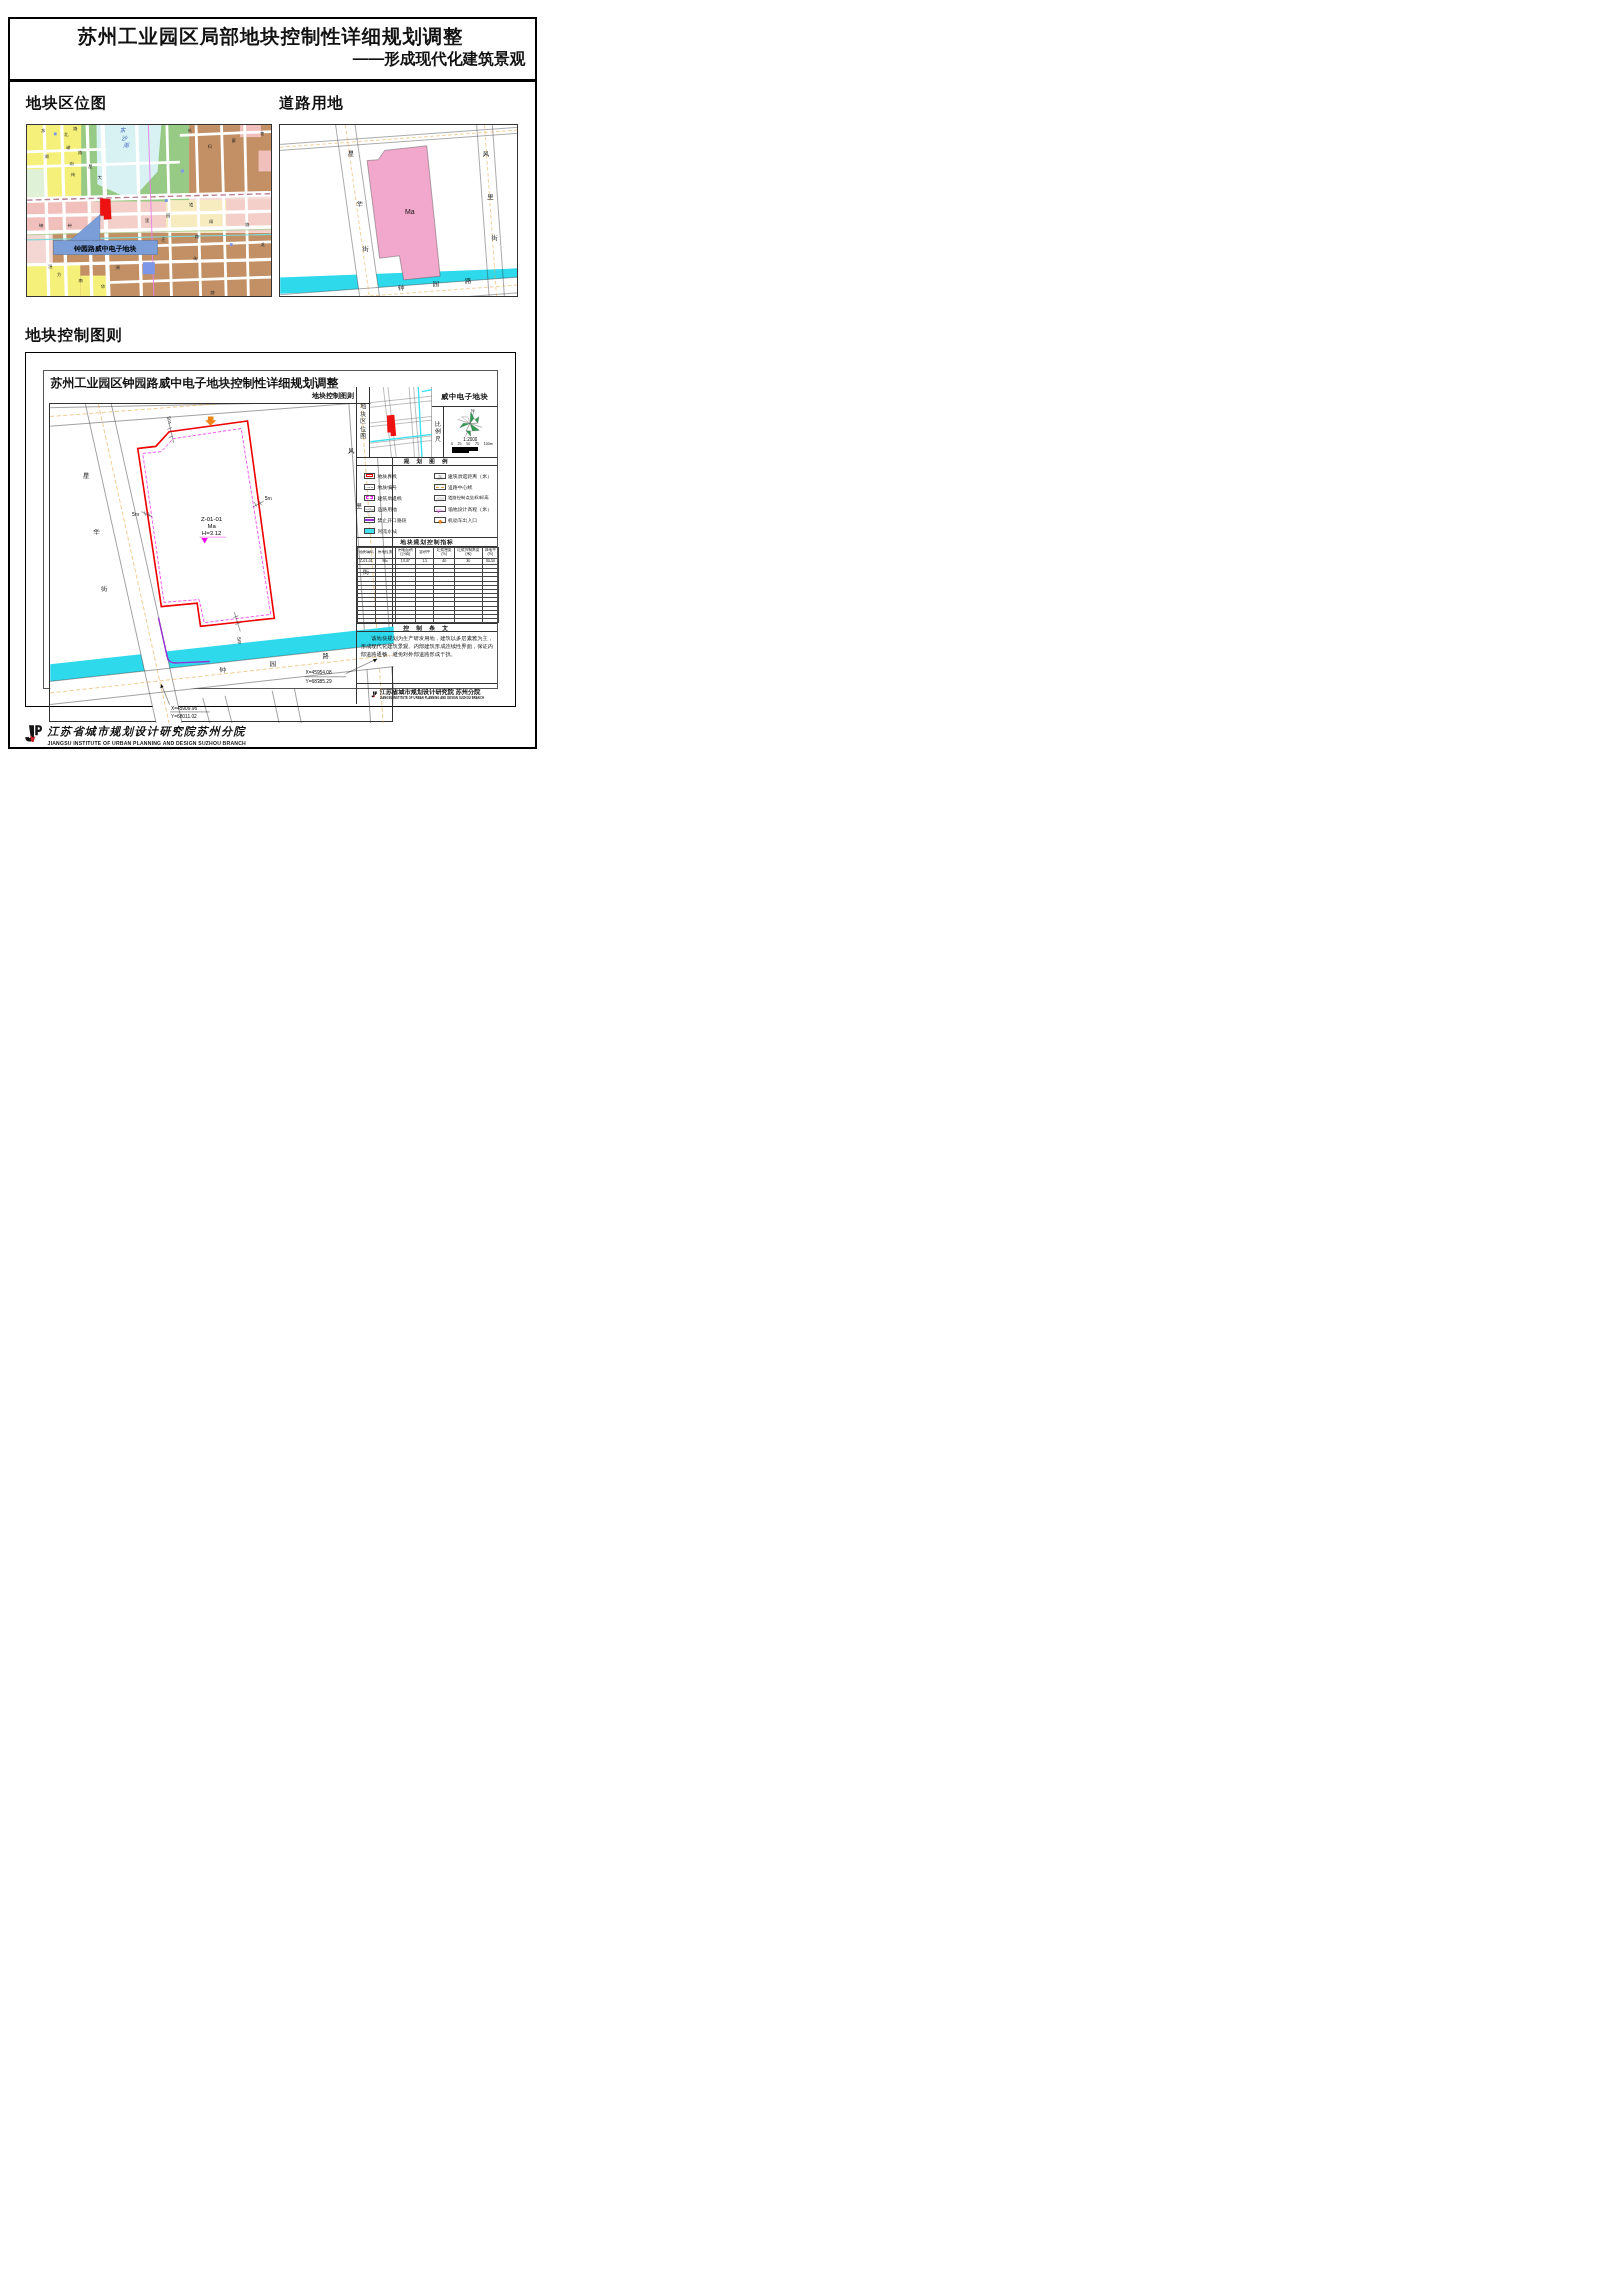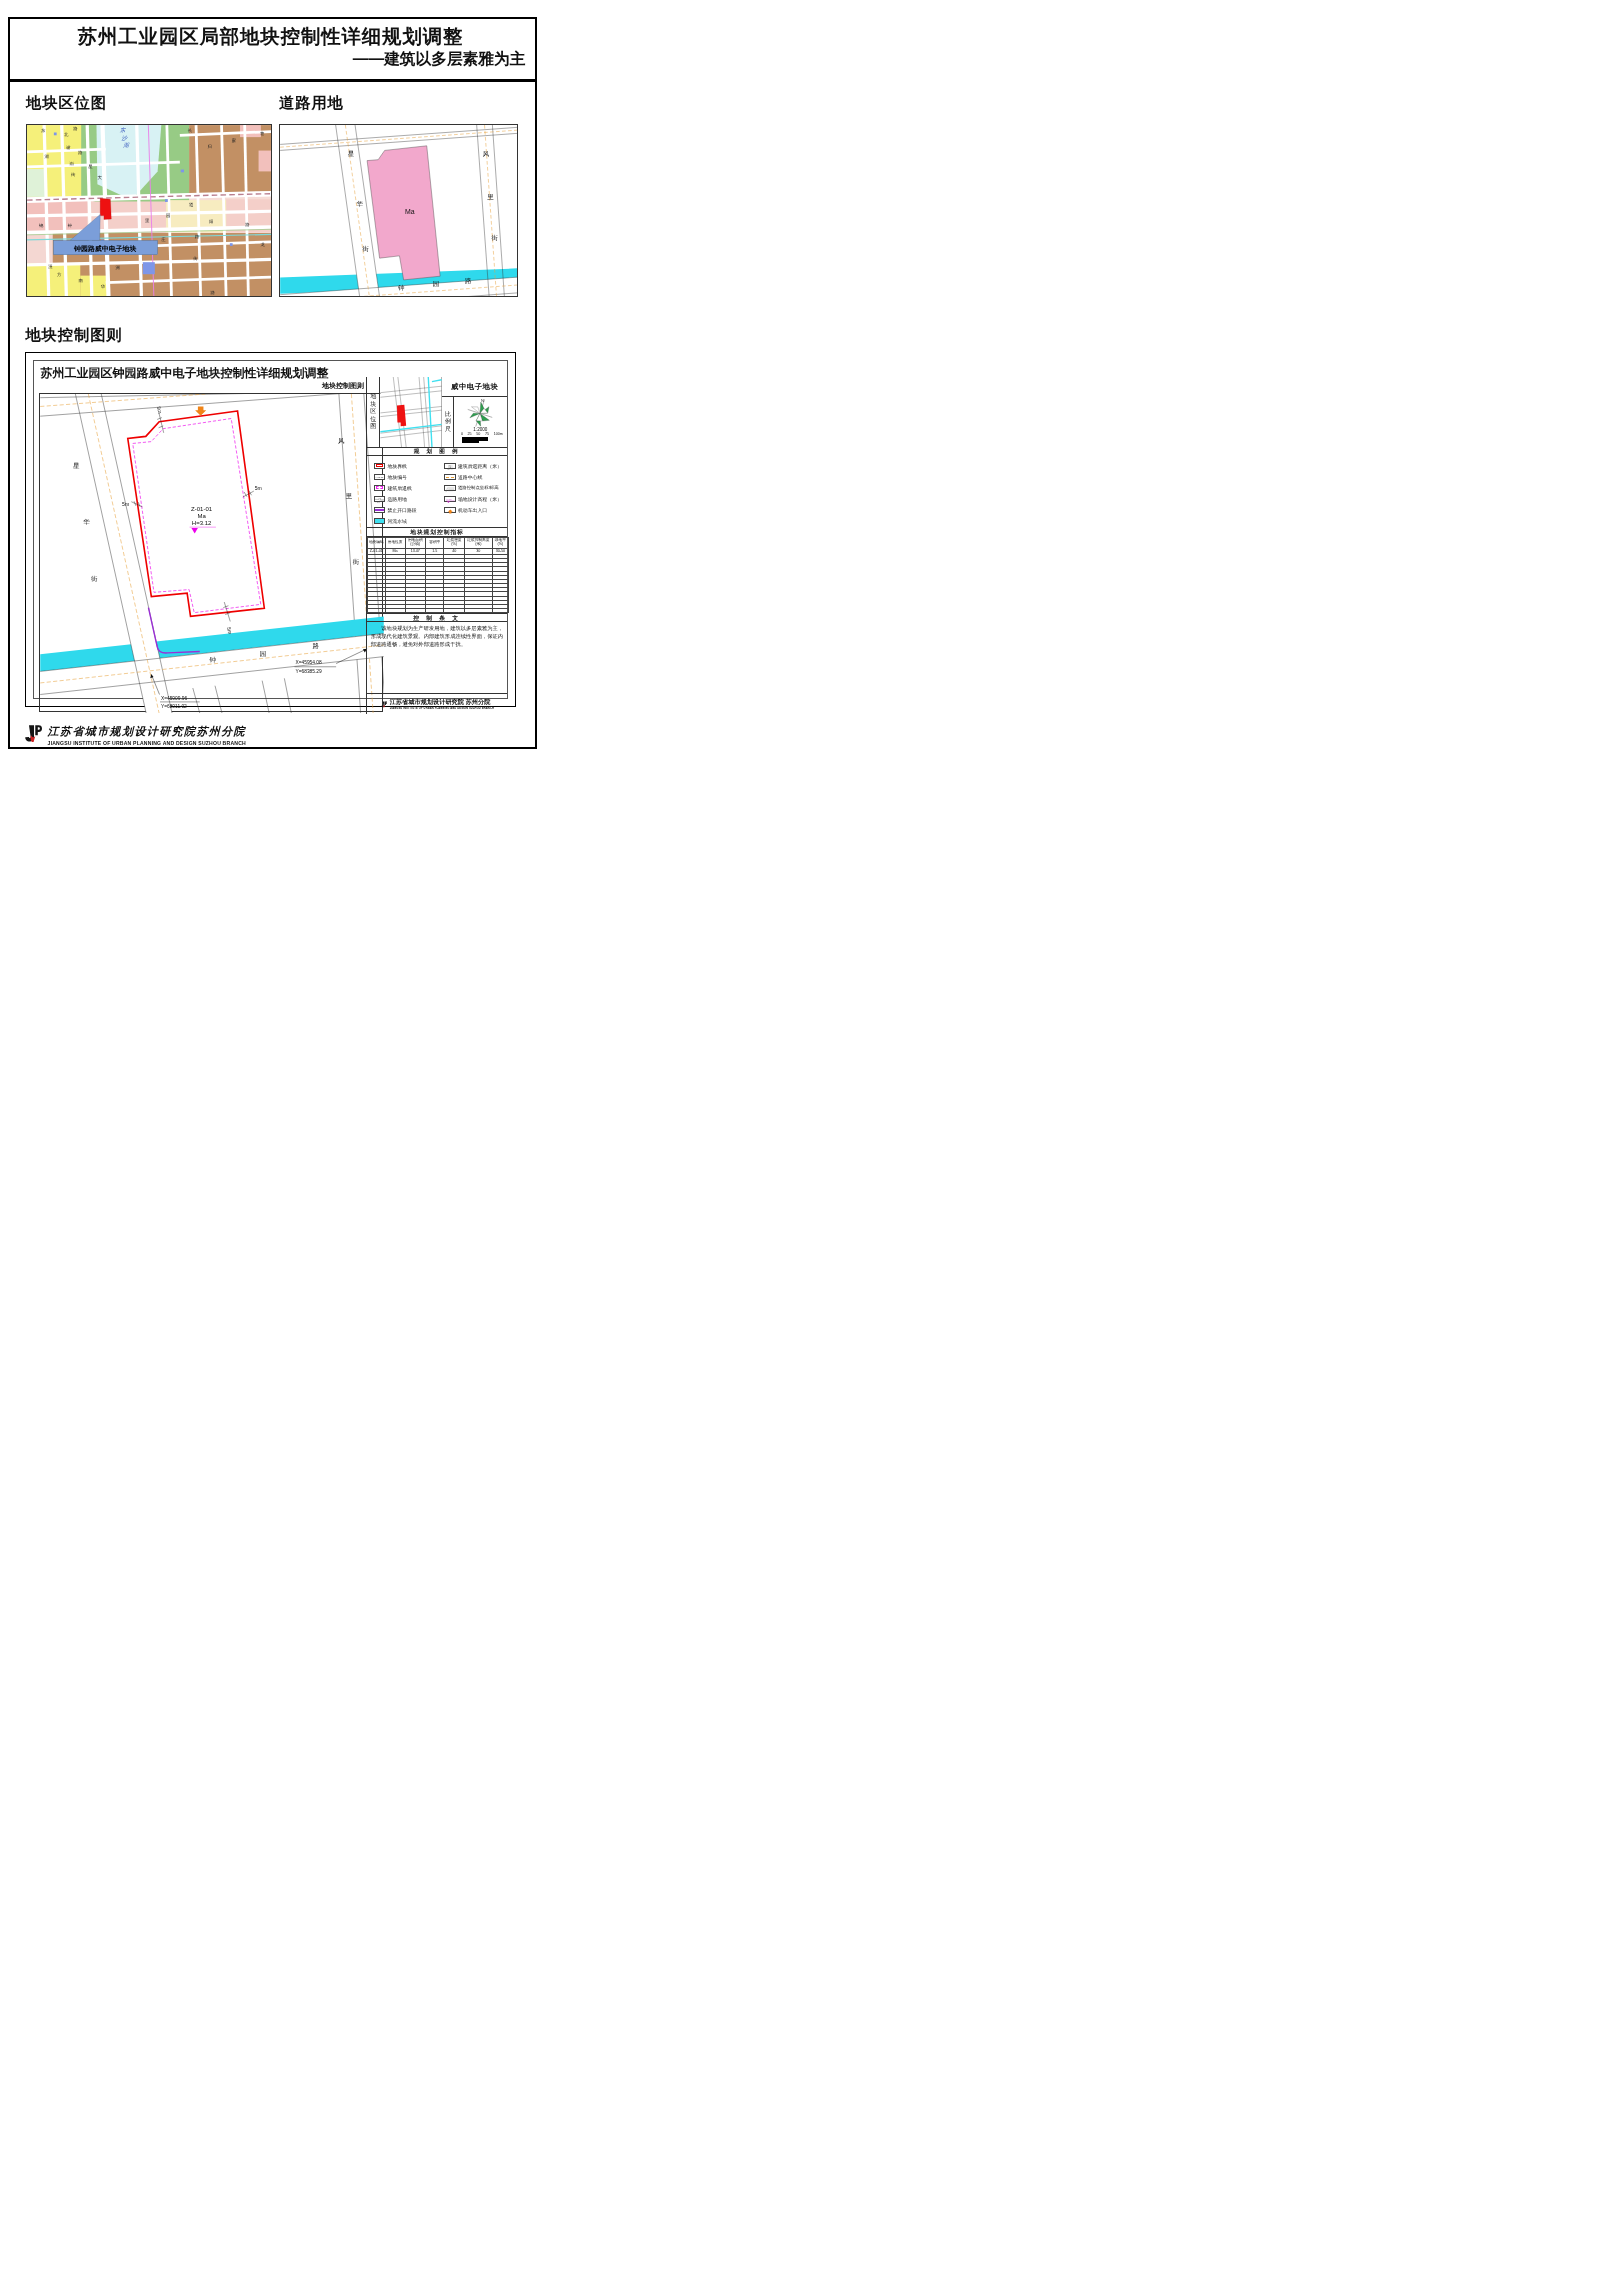--- a/index.html
+++ b/index.html
@@ -8,21 +8,21 @@
   .abs { position:absolute; }
   .frame { left:7.9px; top:16.7px; width:529px; height:732px; border:2.3px solid #000; }
   .title1 { left:0; top:23px; width:100%; text-align:center; font-size:19.4px; font-weight:bold; letter-spacing:0.9px; }
   .title2 { right:15.7px; top:49px; font-size:15.7px; font-weight:bold; }
   .sep { left:7.9px; top:79px; width:529px; height:2.8px; background:#000; }
   .h2 { font-size:15.3px; font-weight:bold; letter-spacing:0.9px; }
   .mapbox { border:0.5px solid #333; background:#fff; overflow:hidden; }
   svg text { font-family:"Liberation Sans",sans-serif; }
   
   .cbox { left:25px; top:352px; width:491px; height:355px; border:1.4px solid #000; }
-  .cinner { position:absolute; left:0; top:0; right:0; bottom:0; border:0.5px solid #555; margin:7px; }
+  .cinner { position:absolute; left:0; top:0; right:0; bottom:0; border:0.5px solid #555; margin:17px; }
   .ctitle { left:6.5px; top:3.7px; font-size:12px; font-weight:bold; }
   .csub { right:143px; top:20.4px; font-size:7px; font-weight:bold; }
   .drawing { left:4.6px; top:32px; width:344px; height:319px; border:0.5px solid #333; }
   .panel { right:0; top:16px; width:141px; height:100%; border-left:0.5px solid #333; display:flex; flex-direction:column; }
   .prow1 { height:71px; display:flex; border-bottom:0.5px solid #333; }
   .vstrip { width:13.4px; border-right:0.5px solid #333; display:flex; align-items:center; justify-content:center; }
   .vtext { width:7px; line-height:7.4px; font-size:6px; word-break:break-all; text-align:center; }
   .minimap { width:62px; border-right:0.5px solid #333; }
   .pr1right { flex:1; display:flex; flex-direction:column; }
   .plotname { height:20px; border-bottom:0.5px solid #333; display:flex; align-items:center; justify-content:center; font-size:7.4px; font-weight:bold; letter-spacing:0.5px; }
@@ -53,21 +53,21 @@
   .sb-b { background:#000; } .sb-w { background:#fff; }
   .footer { left:21px; top:724px; display:flex; gap:5.6px; align-items:flex-start; }
   .fcn { font-family:"Liberation Serif",serif; font-style:italic; font-weight:bold; font-size:11px; letter-spacing:1.4px;text-align:center; }
   .fen { font-size:5.1px; font-weight:bold; letter-spacing:0.2px; margin-top:0.9px; }
 </style>
 </head>
 <body>
 
 <div class="abs frame"></div>
 <div class="abs title1">苏州工业园区局部地块控制性详细规划调整</div>
-<div class="abs title2">——建筑以多层素雅为主</div>
+<div class="abs title2">——形成现代化建筑景观</div>
 <div class="abs sep"></div>
 
 <div class="abs h2" style="left:26px; top:93px;">地块区位图</div>
 <div class="abs h2" style="left:279px; top:93px;">道路用地</div>
 
 <div class="abs mapbox" style="left:26px; top:124px; width:246px; height:173px;">
 <svg width="245" height="172" viewBox="0 0 529 371">
   <rect x="0" y="0" width="529" height="371" fill="#F6DCD6"></rect>
   <g>
     <rect x="0" y="0" width="172" height="158" fill="#F5F07A"></rect>

